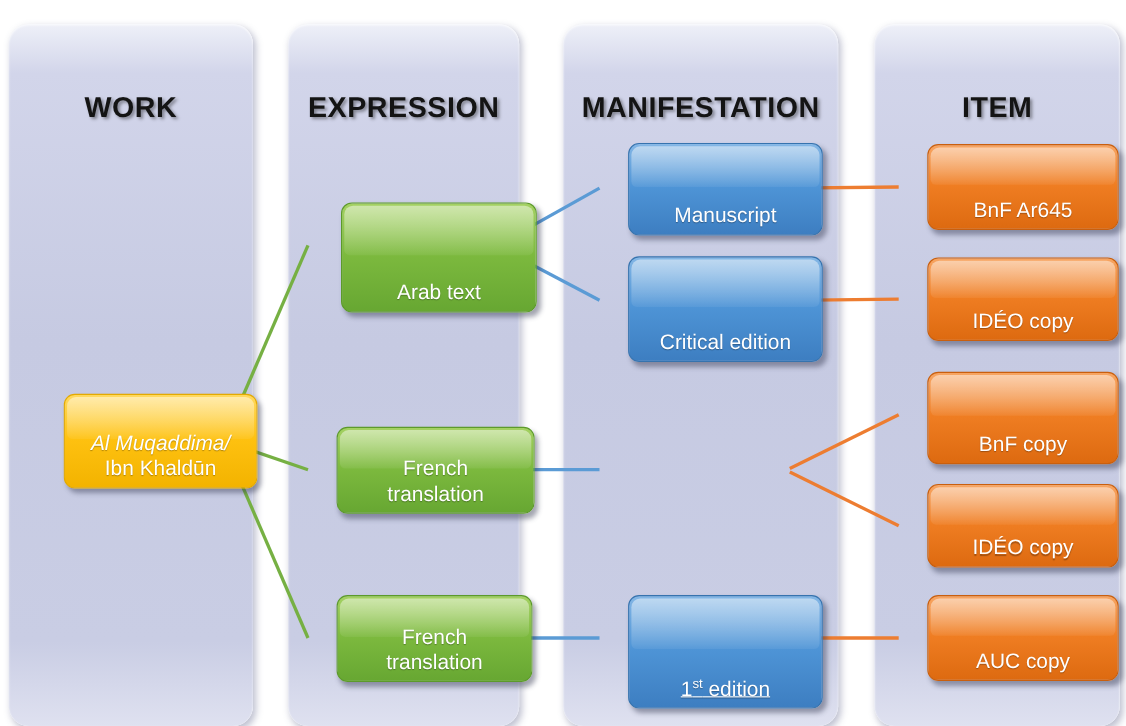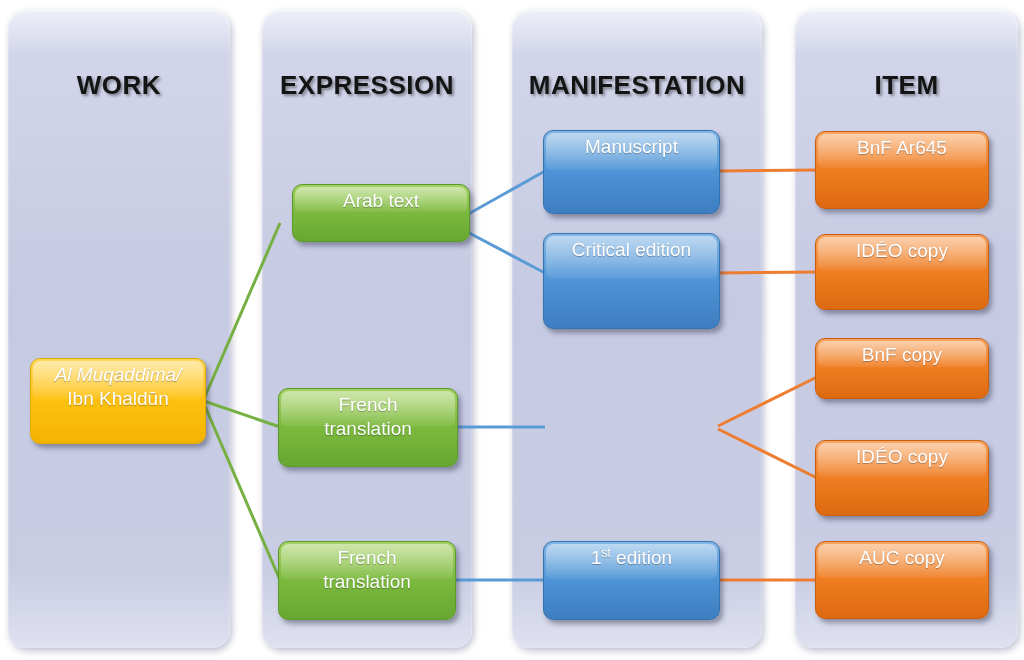--- a/index.html
+++ b/index.html
@@ -7,21 +7,21 @@
   .canvas {
     position: relative;
     width: 1024px;
     height: 660px;
     background: #ffffff;
     overflow: hidden;
   }
   
   .panel {
     position: absolute;
-    top: 10px;
+    top: 22px;
     height: 638px;
     border-radius: 18px;
     background: linear-gradient(180deg, #eef0f8 0%, #d2d5ea 7%, #c6cae2 45%, #c9cde4 88%, #dfe1f0 100%);
     box-shadow: 2px 3px 7px rgba(110,115,150,0.45), inset 0 1px 2px rgba(255,255,255,0.8);
   }
   .panel-header {
     margin-top: 60px;
     text-align: center;
     font-size: 26px;
     font-weight: bold;
@@ -33,31 +33,32 @@
   .connectors {
     position: absolute;
     left: 0; top: 0;
     pointer-events: none;
   }
   
   .node {
     position: absolute;
     border-radius: 10px;
     display: flex;
-    align-items: flex-start;
+    align-items: flex-end;
     justify-content: center;
     text-align: center;
     color: #ffffff;
     font-size: 19px;
     line-height: 1.25;
     padding: 4px 8px;
     box-sizing: border-box;
     border: 1px solid transparent;
     box-shadow: 3px 4px 5px rgba(50,55,80,0.45);
     text-shadow: 0 1px 1px rgba(0,0,0,0.3);
+    margin-left: 28px;
   }
   .node::before {
     content: "";
     position: absolute;
     left: 2px; right: 2px; top: 2px; bottom: 52%;
     border-radius: 8px 8px 5px 5px;
     background: linear-gradient(180deg, rgba(255,255,255,0.48), rgba(255,255,255,0.06));
     pointer-events: none;
   }
   .node .label { position: relative; white-space: pre-line; }
@@ -113,49 +114,49 @@
     <line x1="718" y1="273" x2="817" y2="272" stroke="#ed7d31" stroke-width="3"></line>
     <line x1="718" y1="426" x2="817" y2="377" stroke="#ed7d31" stroke-width="3"></line>
     <line x1="718" y1="429" x2="817" y2="478" stroke="#ed7d31" stroke-width="3"></line>
     <line x1="718" y1="580" x2="817" y2="580" stroke="#ed7d31" stroke-width="3"></line>
   </svg>
 
   <div class="node yellow" style="left:30px; top:358px; width:176px; height:86px;">
     <span class="label"><span class="italic">Al Muqaddima/</span><br><span>Ibn Khaldūn</span></span>
   </div>
 
-  <div class="node green" style="left:292px; top:184px; width:178px; height:58px;">
+  <div class="node green" style="left:282px; top:184px; width:178px; height:100px;">
     <span class="label">Arab text</span>
   </div>
   <div class="node green" style="left:278px; top:388px; width:180px; height:79px;">
     <span class="label">French
 translation</span>
   </div>
   <div class="node green" style="left:278px; top:541px; width:178px; height:79px;">
     <span class="label">French
 translation</span>
   </div>
 
   <div class="node blue" style="left:543px; top:130px; width:177px; height:84px;">
     <span class="label">Manuscript</span>
   </div>
   <div class="node blue" style="left:543px; top:233px; width:177px; height:96px;">
     <span class="label">Critical edition</span>
   </div>
-  <div class="node blue" style="left:543px; top:541px; width:177px; height:79px;">
+  <div class="node blue" style="left:543px; top:541px; width:177px; height:103px;text-decoration:underline;">
     <span class="label"><span>1</span><sup>st</sup><span> edition</span></span>
   </div>
 
   <div class="node orange" style="left:815px; top:131px; width:174px; height:78px;">
     <span class="label">BnF Ar645</span>
   </div>
   <div class="node orange" style="left:815px; top:234px; width:174px; height:76px;">
     <span class="label">IDÉO copy</span>
   </div>
-  <div class="node orange" style="left:815px; top:338px; width:174px; height:61px;">
+  <div class="node orange" style="left:815px; top:338px; width:174px; height:84px;">
     <span class="label">BnF copy</span>
   </div>
   <div class="node orange" style="left:815px; top:440px; width:174px; height:76px;">
     <span class="label">IDÉO copy</span>
   </div>
   <div class="node orange" style="left:815px; top:541px; width:174px; height:78px;">
     <span class="label">AUC copy</span>
   </div>
 
 </div>

